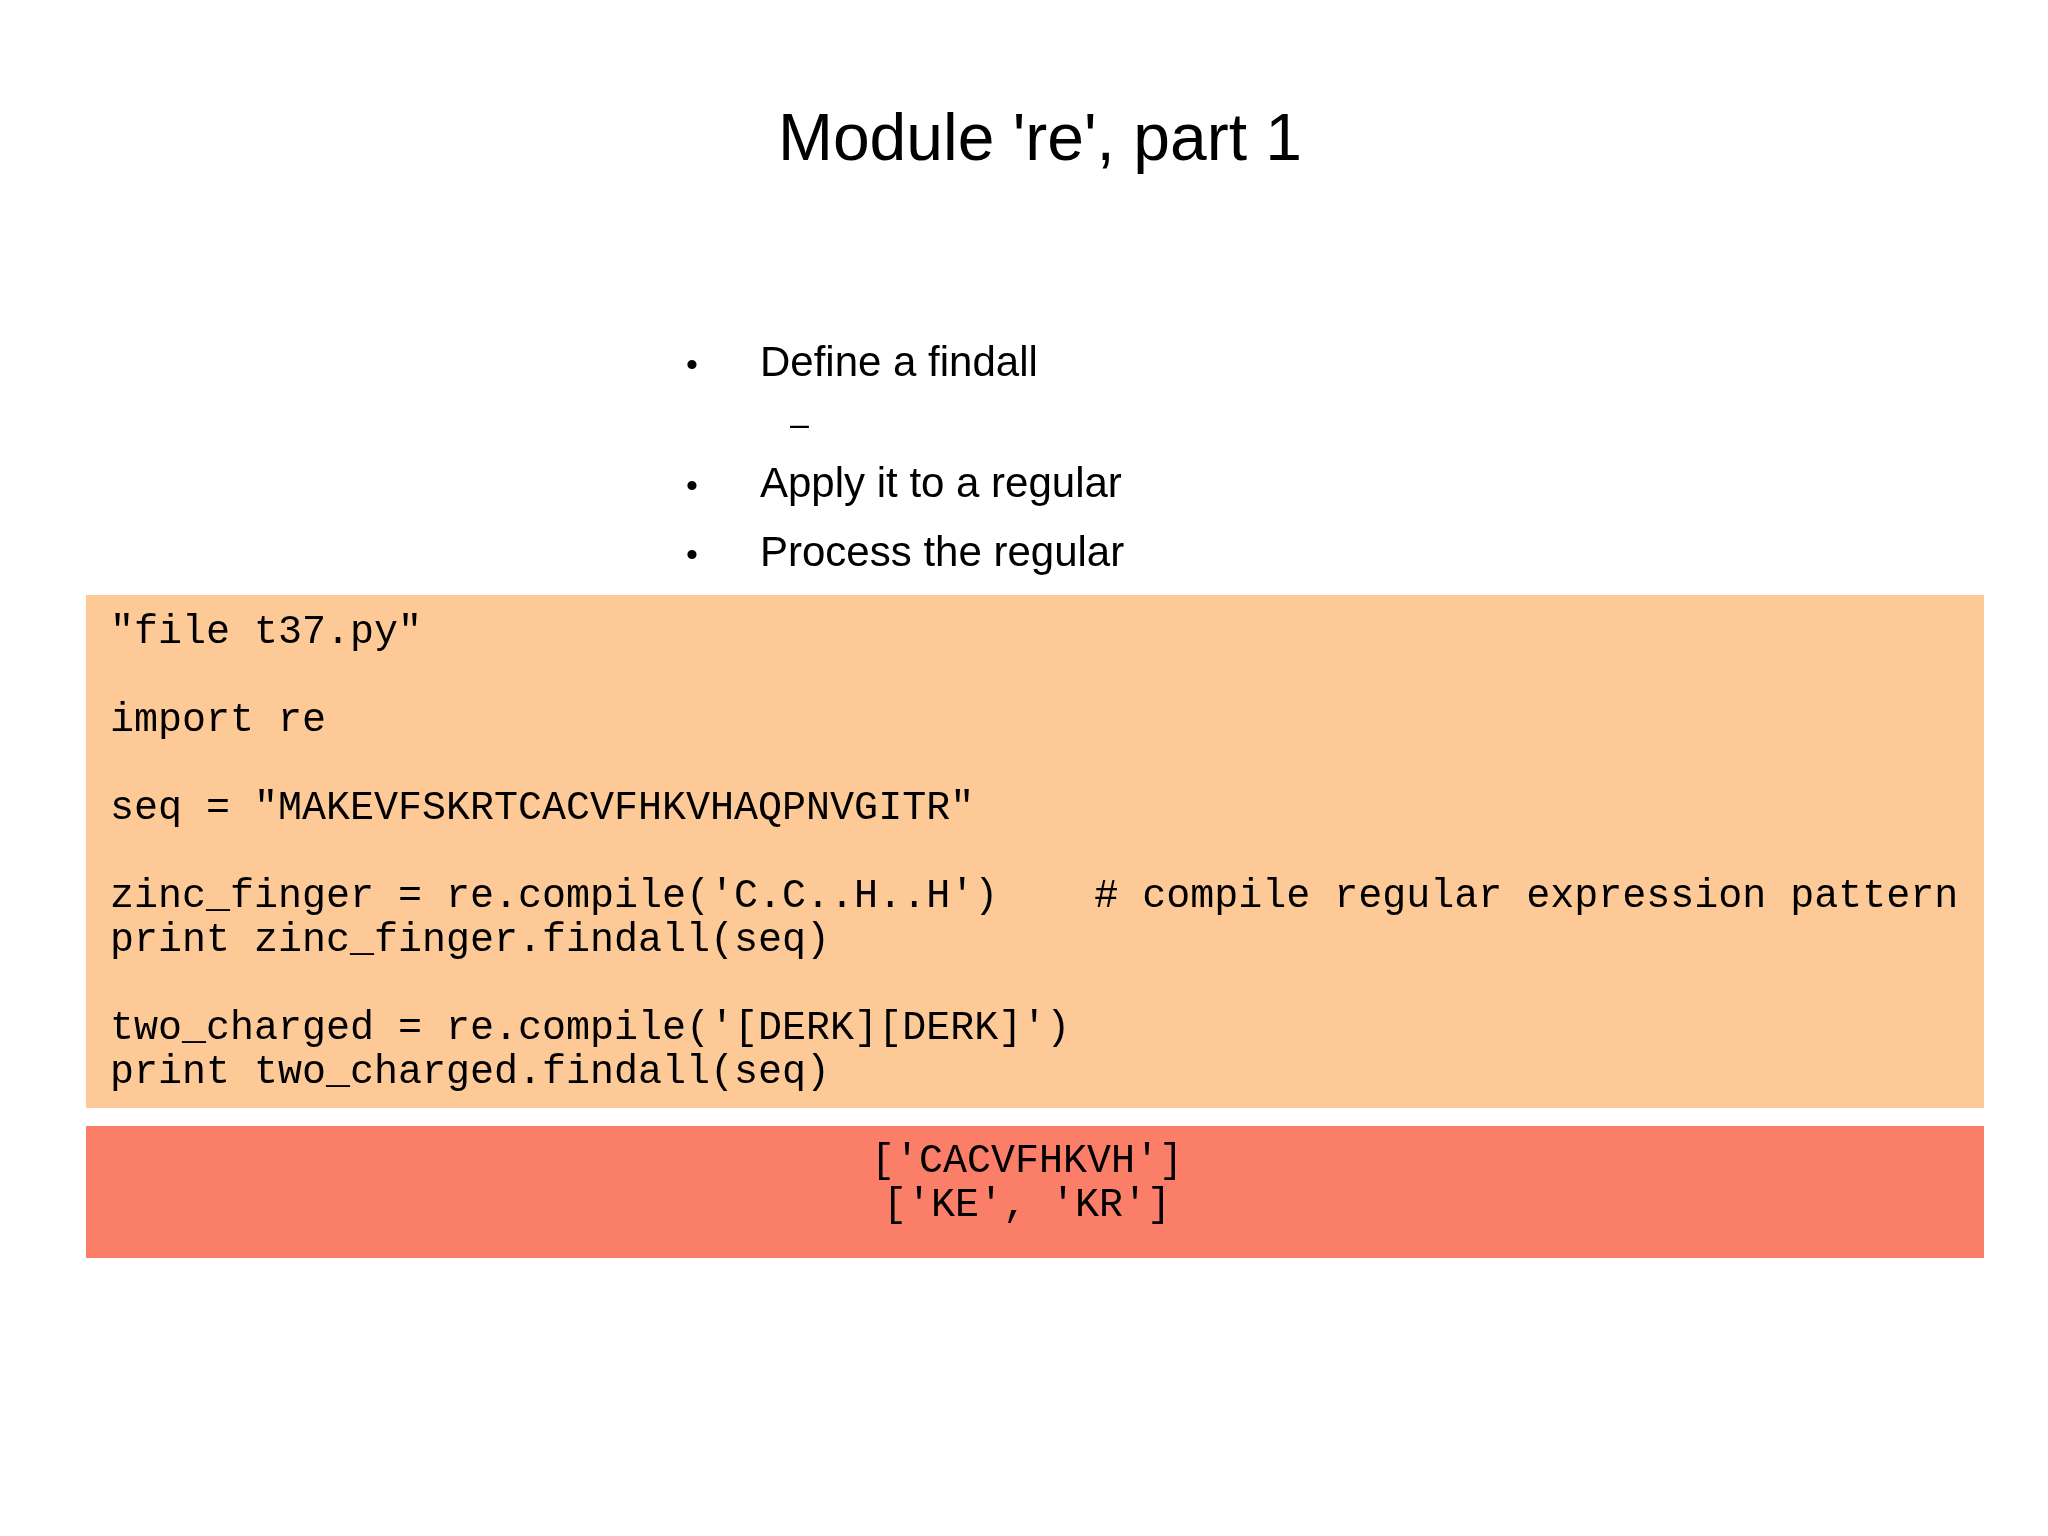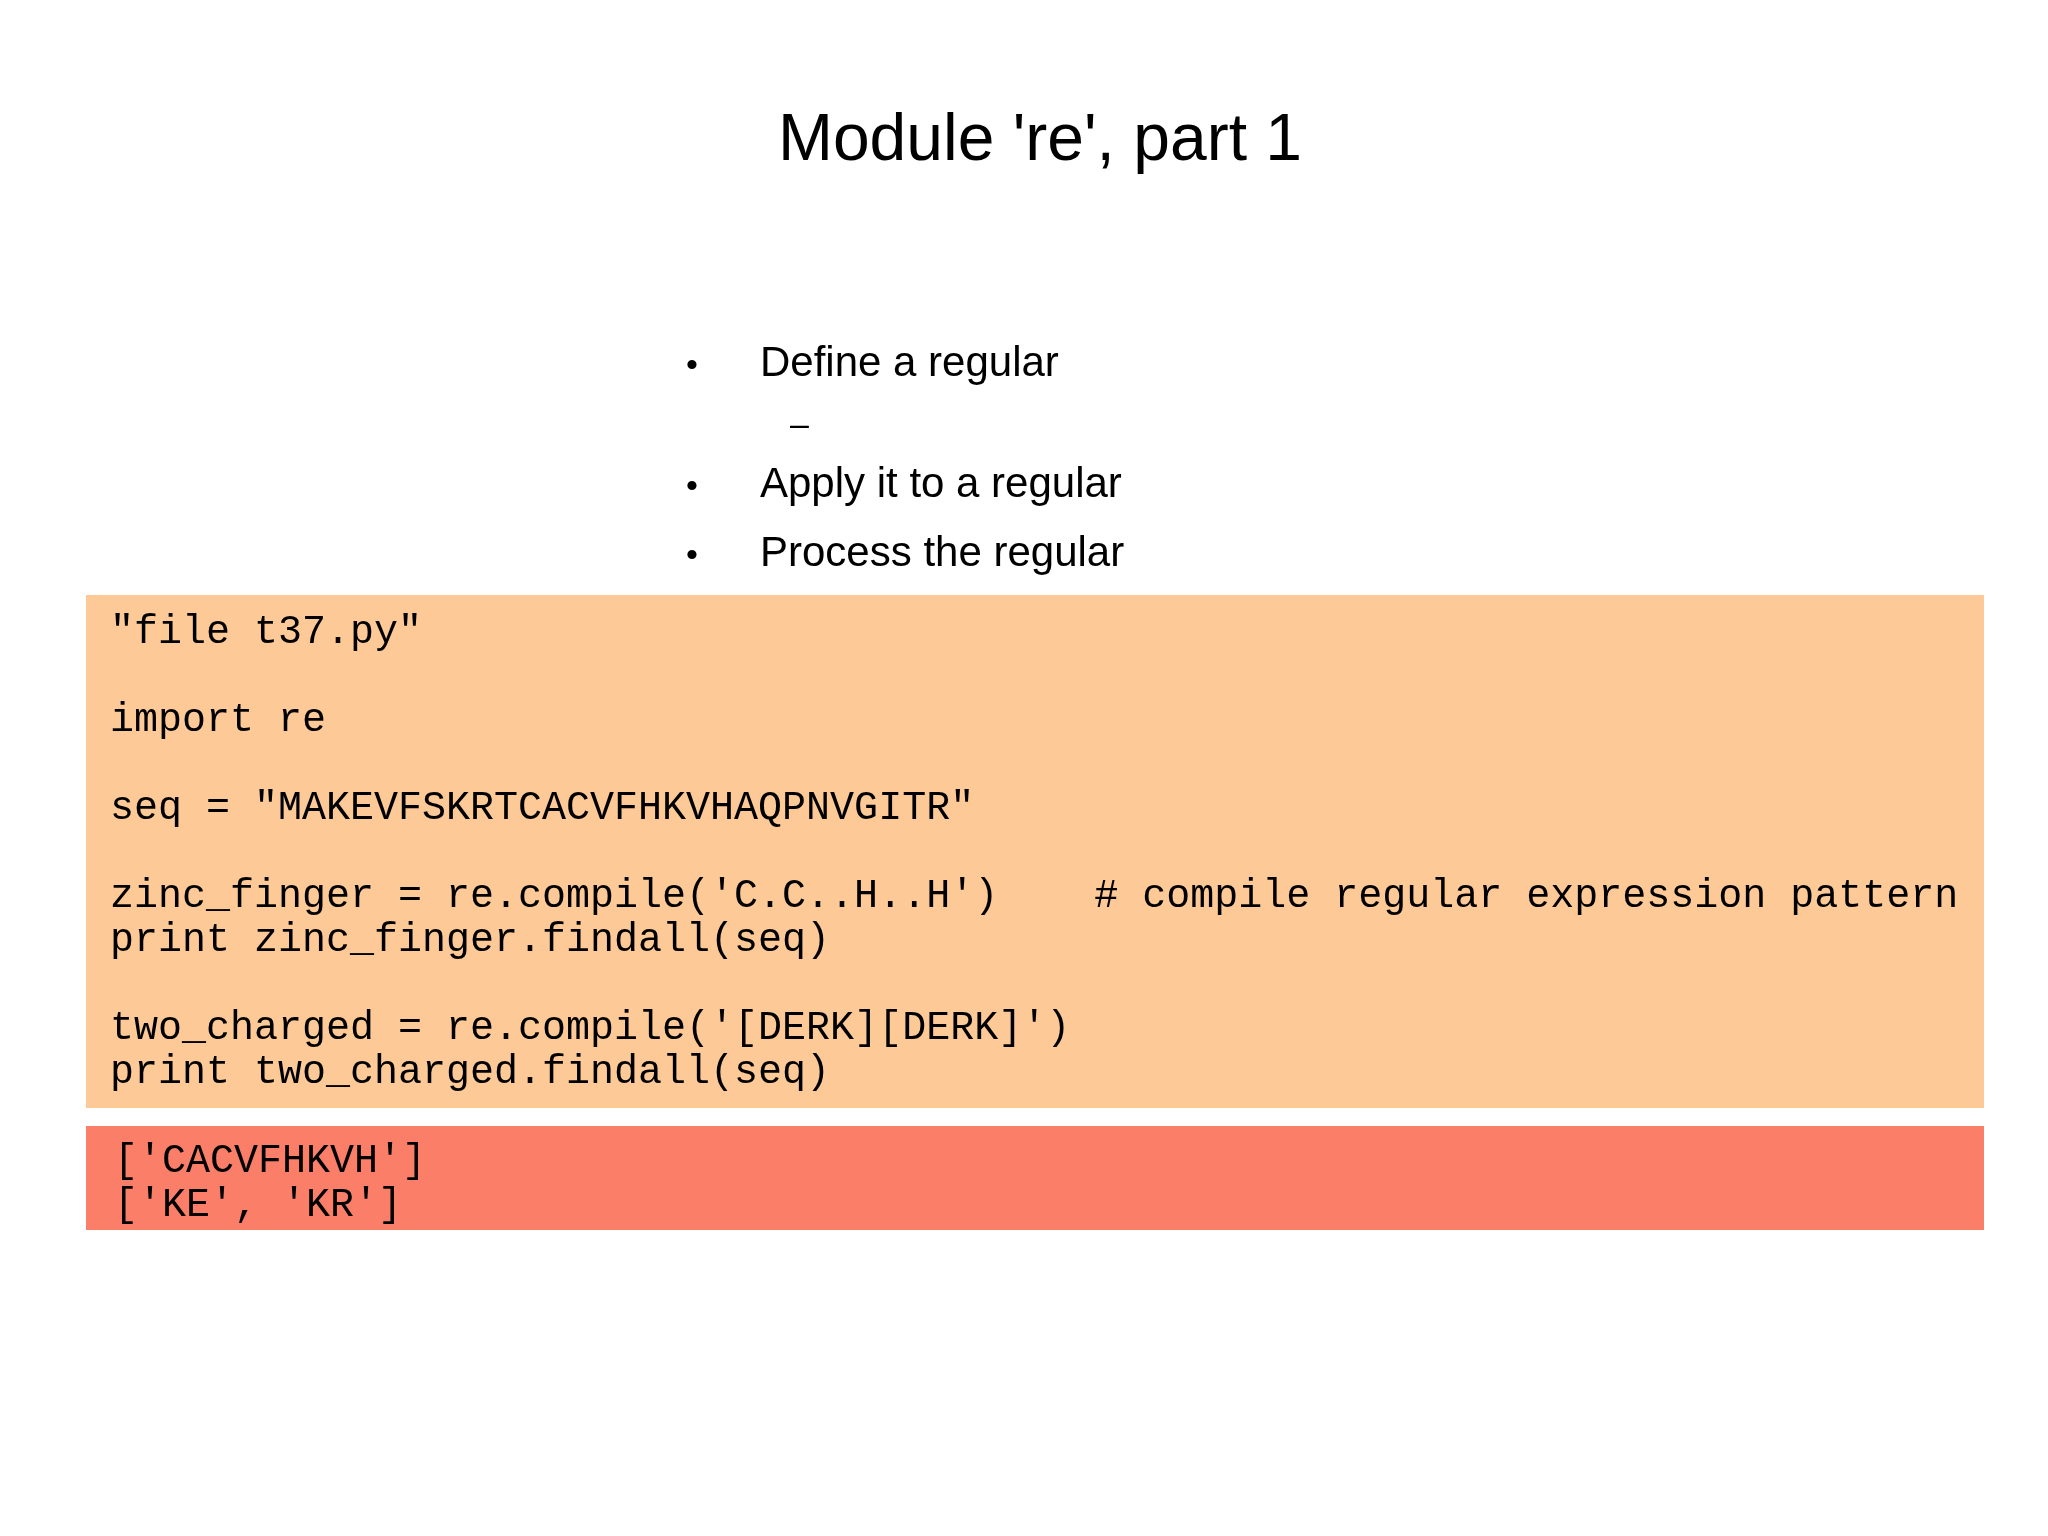--- a/index.html
+++ b/index.html
@@ -80,37 +80,38 @@
     overflow: hidden;
   }
   .code-block {
     top: 595px;
     height: 513px;
     padding: 16px 24px 12px 24px;
     background: var(--code-bg, #FDC997);
   }
   .output-block {
     top: 1126px;
-    height: 104px;
-    padding: 14px 24px 10px 28px;
+    height: 132px;
+    padding: 14px 24px 10px 8px;
     background: var(--output-bg, #FA7E68);
+    text-align: center;
   }
 </style>
 </head>
 <body>
 
 <div class="slide">
 
   <h1 class="slide-title">Module 're', part 1</h1>
 
 
   <div class="bullet-list">
     <div class="bullet-row b1">
       <span class="bullet-marker">•</span>
-      <span class="bullet-text">Define a regular</span>
+      <span class="bullet-text">Define a findall</span>
     </div>
     <div class="bullet-row sub b2">
       <span class="bullet-marker">–</span>
     </div>
     <div class="bullet-row b3">
       <span class="bullet-marker">•</span>
       <span class="bullet-text">Apply it to a regular</span>
     </div>
     <div class="bullet-row b4">
       <span class="bullet-marker">•</span>

